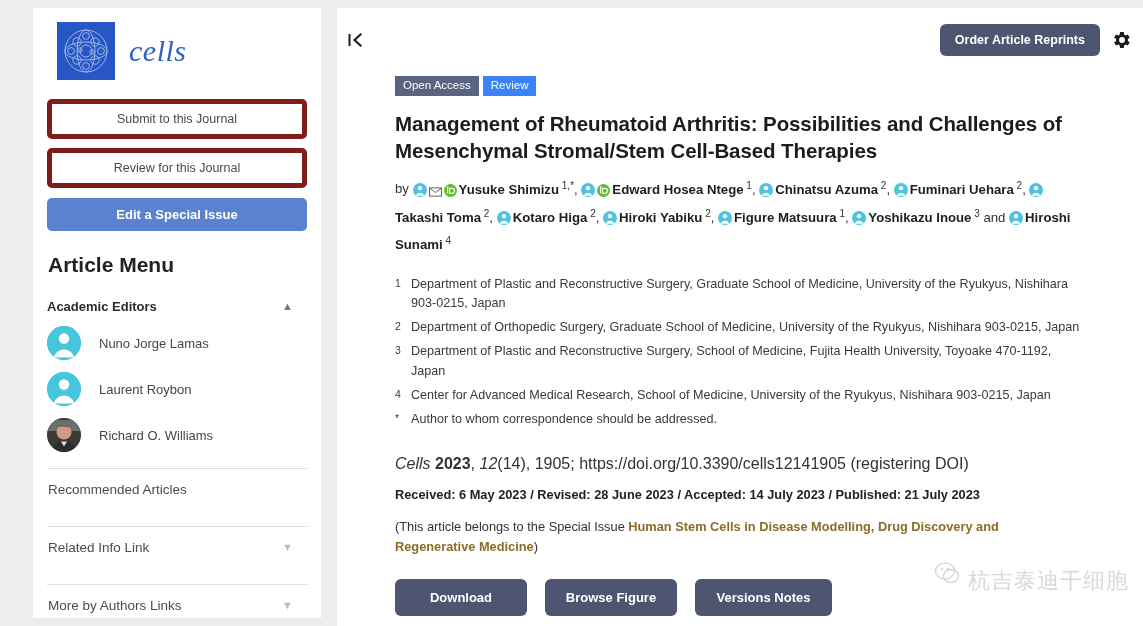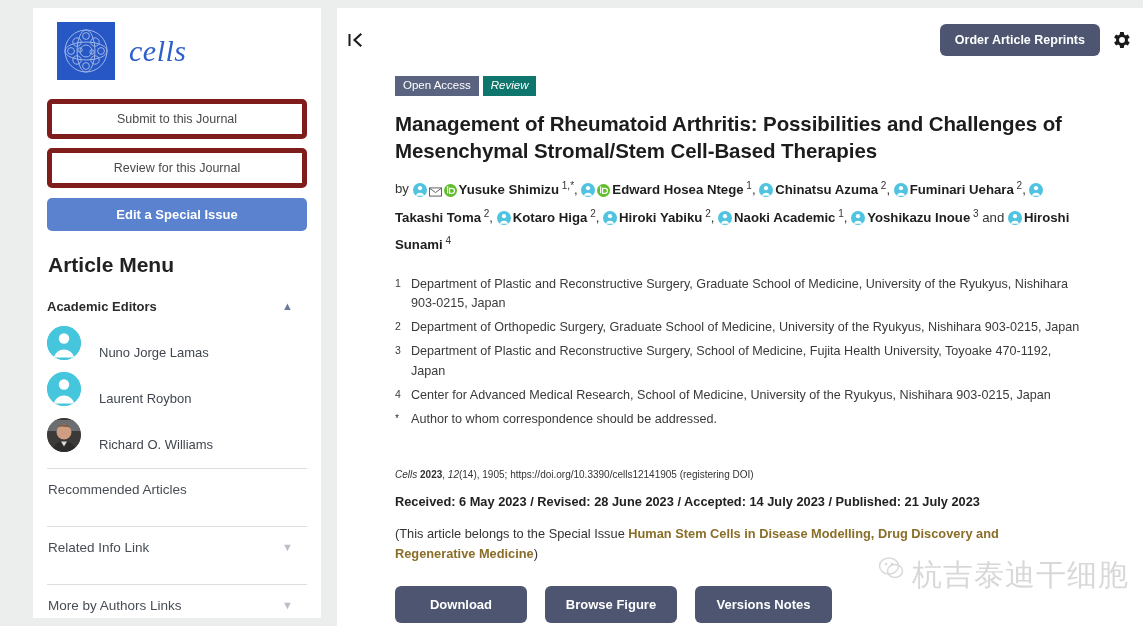--- a/index.html
+++ b/index.html
@@ -104,21 +104,21 @@
     color: #2b2b2b;
   }
   .chev {
     color: #6b7a99;
     font-size: 11px;
     line-height: 1;
   }
   .chev-down { color: #b9bec8; }
   .editor-row {
     display: flex;
-    align-items: flex-end;
+    align-items: center;
     margin-top: 12px;
   }
   .avatar {
     width: 34px;
     height: 34px;
     border-radius: 50%;
     flex: 0 0 auto;
     overflow: hidden;
     background: #45c6dd;
     position: relative;
@@ -197,21 +197,21 @@
     gap: 4px;
   }
   .badge {
     font-size: 11.5px;
     color: #fff;
     padding: 3px 8px 4px 8px;
     display: inline-block;
     line-height: 1.15;
   }
   .badge.oa { background: #5a6480; }
-  .badge.rev { background: #0f766e; font-style: italic; }
+  .badge.rev { background: #3b82f6; }
   .article-title {
     font-size: 20.5px;
     font-weight: bold;
     color: #1c1c1c;
     line-height: 1.32;
     margin: 14px 0 0 0;
     letter-spacing: -0.1px;
   }
   .authors {
     font-size: 13.2px;
@@ -246,22 +246,22 @@
     margin-top: 5px;
   }
   .affil-num {
     flex: 0 0 16px;
     font-size: 10.5px;
     color: #3a3a3a;
     padding-top: 1px;
   }
   .affil-text { flex: 1; }
   .cite {
-    margin-top: 40px;
-    font-size: 10px;
+    margin-top: 26px;
+    font-size: 16px;
     color: #333;
   }
   .cite .j { font-style: italic; }
   .cite .b { font-weight: bold; }
   .received {
     margin-top: 14px;
     font-size: 12.8px;
     font-weight: bold;
     color: #222;
   }
@@ -302,21 +302,21 @@
     position: absolute;
     right: 14px;
     bottom: 30px;
     display: flex;
     align-items: center;
     gap: 8px;
     opacity: .34;
     pointer-events: none;
   }
   .wm-text {
-    font-size: 30px;
+    font-size: 22px;
     color: #8e8e8e;
     letter-spacing: 1px;
     font-family: "DejaVu Sans", sans-serif;
     margin-top: 12px;
   }
 </style>
 </head>
 <body>
 
 <div class="page">
@@ -487,21 +487,21 @@
                 <circle cx="7" cy="5.2" r="2.1" fill="#ffffff"></circle>
                 <path d="M2.8 12.8a4.4 4.4 0 0 1 8.4 0z" fill="#ffffff"></path>
               </svg></span><span class="aname">Kotaro Higa</span><span class="sup"> 2</span><span style="color: rgb(51, 51, 51);">, </span> <span class="ic"><svg width="14" height="14" viewBox="0 0 14 14">
                 <circle cx="7" cy="7" r="7" fill="#4fc3e0"></circle>
                 <circle cx="7" cy="5.2" r="2.1" fill="#ffffff"></circle>
                 <path d="M2.8 12.8a4.4 4.4 0 0 1 8.4 0z" fill="#ffffff"></path>
               </svg></span><span class="aname">Hiroki Yabiku</span><span class="sup"> 2</span><span style="color: rgb(51, 51, 51);">, </span> <span class="ic"><svg width="14" height="14" viewBox="0 0 14 14">
                 <circle cx="7" cy="7" r="7" fill="#4fc3e0"></circle>
                 <circle cx="7" cy="5.2" r="2.1" fill="#ffffff"></circle>
                 <path d="M2.8 12.8a4.4 4.4 0 0 1 8.4 0z" fill="#ffffff"></path>
-              </svg></span><span class="aname">Naoki Academic</span><span class="sup"> 1</span><span style="color: rgb(51, 51, 51);">, </span> <span class="ic"><svg width="14" height="14" viewBox="0 0 14 14">
+              </svg></span><span class="aname">Figure Matsuura</span><span class="sup"> 1</span><span style="color: rgb(51, 51, 51);">, </span> <span class="ic"><svg width="14" height="14" viewBox="0 0 14 14">
                 <circle cx="7" cy="7" r="7" fill="#4fc3e0"></circle>
                 <circle cx="7" cy="5.2" r="2.1" fill="#ffffff"></circle>
                 <path d="M2.8 12.8a4.4 4.4 0 0 1 8.4 0z" fill="#ffffff"></path>
               </svg></span><span class="aname">Yoshikazu Inoue</span><span class="sup"> 3</span><span style="color: rgb(51, 51, 51);"> and </span> <span class="ic"><svg width="14" height="14" viewBox="0 0 14 14">
                 <circle cx="7" cy="7" r="7" fill="#4fc3e0"></circle>
                 <circle cx="7" cy="5.2" r="2.1" fill="#ffffff"></circle>
                 <path d="M2.8 12.8a4.4 4.4 0 0 1 8.4 0z" fill="#ffffff"></path>
               </svg></span><span class="aname">Hiroshi Sunami</span><span class="sup"> 4</span></span>
       </div>
 

